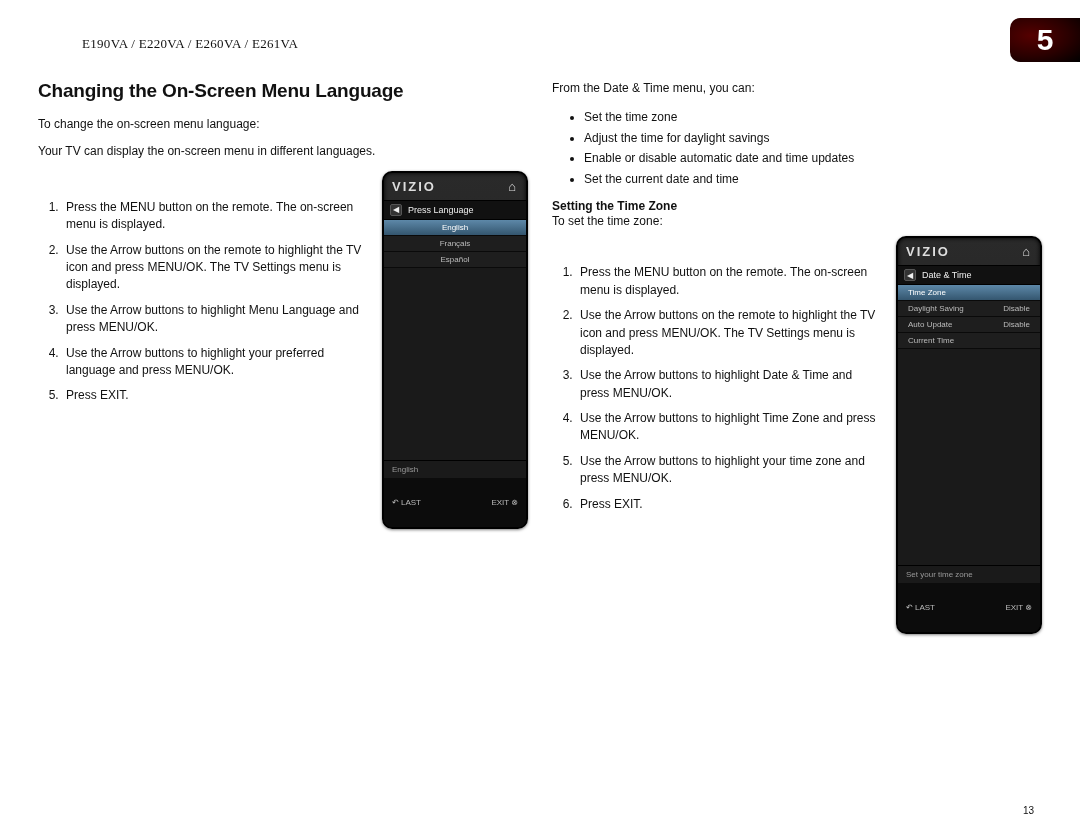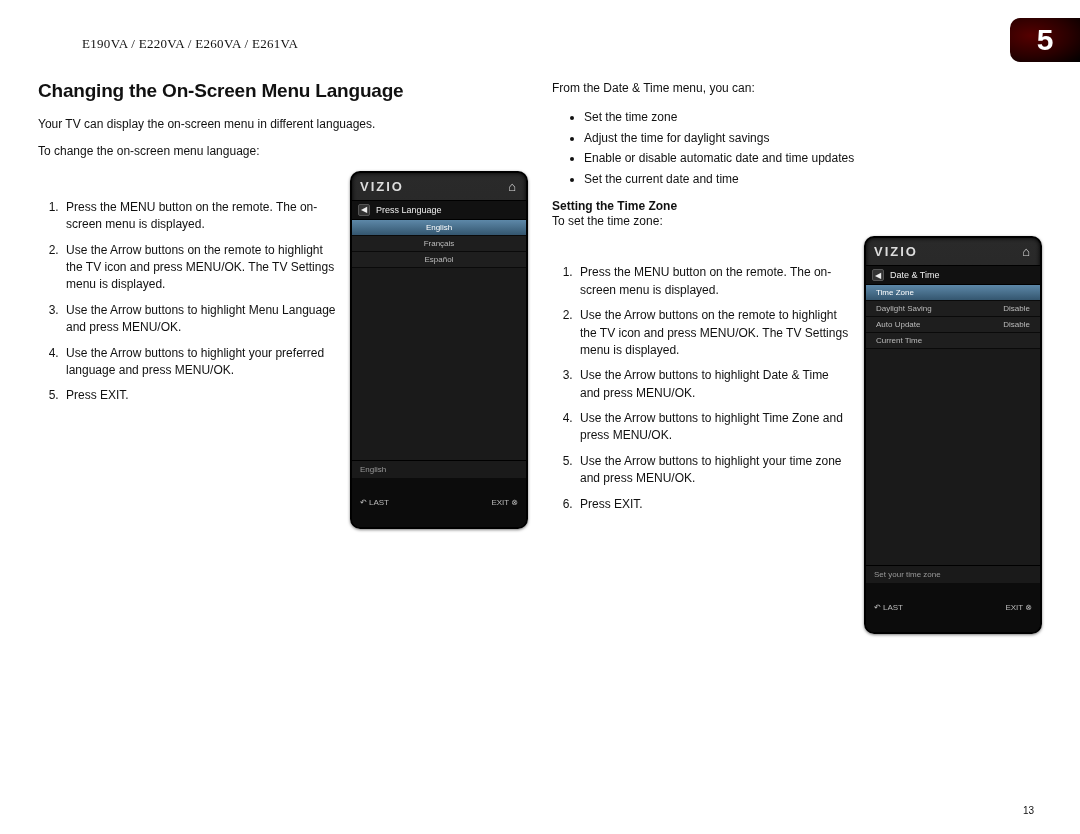--- a/index.html
+++ b/index.html
@@ -85,21 +85,21 @@
     padding-left: 4px;
   }
   .left-flex, .right-flex {
     display: flex;
     gap: 12px;
     align-items: flex-start;
   }
   .steps-wrap { flex: 1; margin-top: 28px; }
   
   .osd {
-    width: 178px;
+    width: 146px;
     flex-shrink: 0;
     background: linear-gradient(#2a2a2a, #1a1a1a);
     border: 2px solid #000;
     border-radius: 10px;
     color: #ccc;
     font-family: Arial, sans-serif;
     overflow: hidden;
     box-shadow: inset 0 0 4px #000, 0 1px 3px rgba(0,0,0,0.5);
   }
   .osd-top {
@@ -180,22 +180,22 @@
 <body>
 
 <div class="model-line">E190VA / E220VA / E260VA / E261VA</div>
 
 <div class="chapter-tab">5</div>
 
 <div class="columns">
 
   <div class="col">
     <h2 class="section">Changing the On-Screen Menu Language</h2>
+    <p class="body-text">To change the on-screen menu language:</p>
     <p class="body-text">Your TV can display the on-screen menu in different languages.</p>
-    <p class="body-text">To change the on-screen menu language:</p>
 
     <div class="left-flex">
       <div class="steps-wrap">
         <ol class="steps">
           <li>Press the MENU button on the remote. The on-screen menu is displayed.</li>
           <li>Use the Arrow buttons on the remote to highlight the TV icon and press MENU/OK. The TV Settings menu is displayed.</li>
           <li>Use the Arrow buttons to highlight Menu Language and press MENU/OK.</li>
           <li>Use the Arrow buttons to highlight your preferred language and press MENU/OK.</li>
           <li>Press EXIT.</li>
         </ol>

